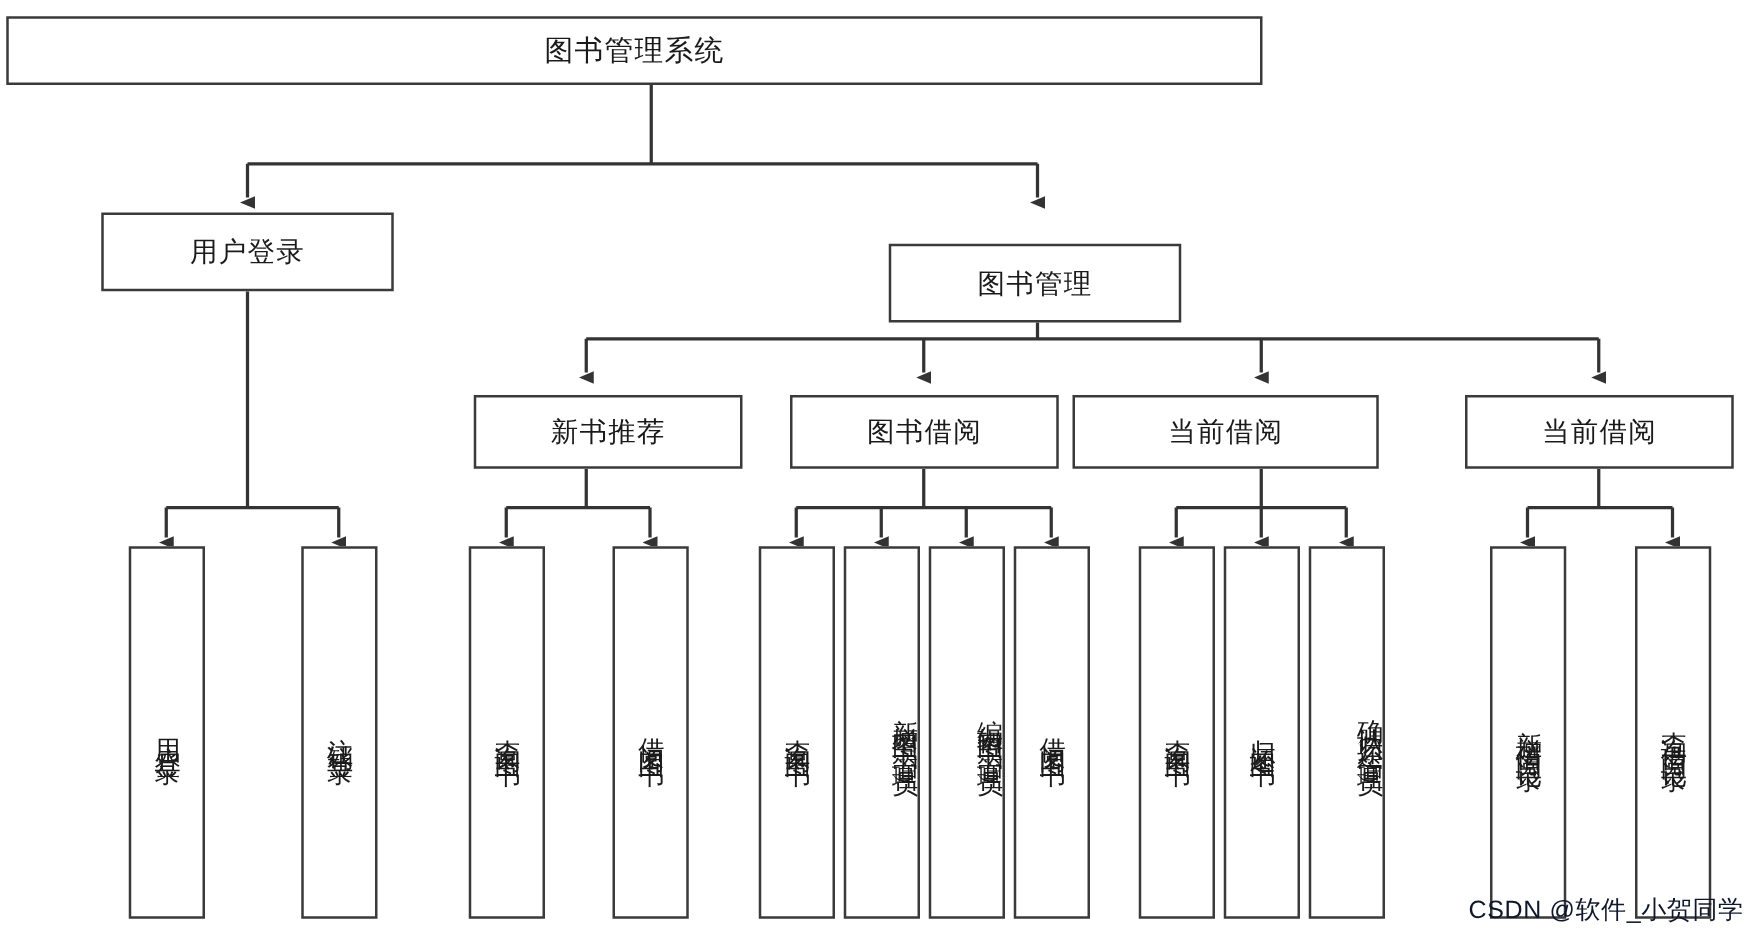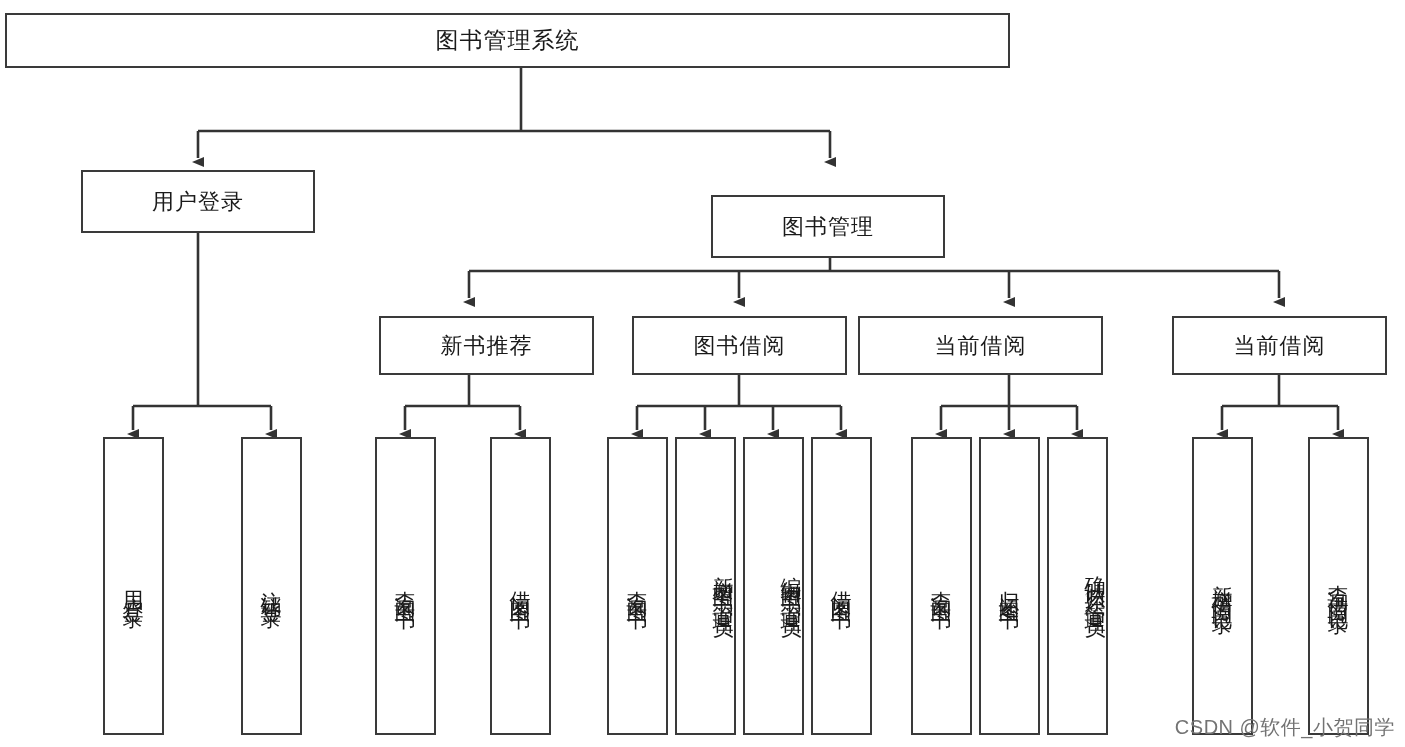--- a/index.html
+++ b/index.html
@@ -56,21 +56,21 @@
     text-align: center;
   }
   .node-v.mid {
     align-items: center;
   }
   .watermark {
     position: absolute;
     right: 10px;
     bottom: 6px;
     font-size: 20px;
-    color: #737373;
+    color: #0f172a;
     white-space: nowrap;
     letter-spacing: 0.5px;
   }
 </style>
 </head>
 <body>
 
 <div id="canvas">
 
   <svg id="wires" viewBox="0 0 1405 747">

